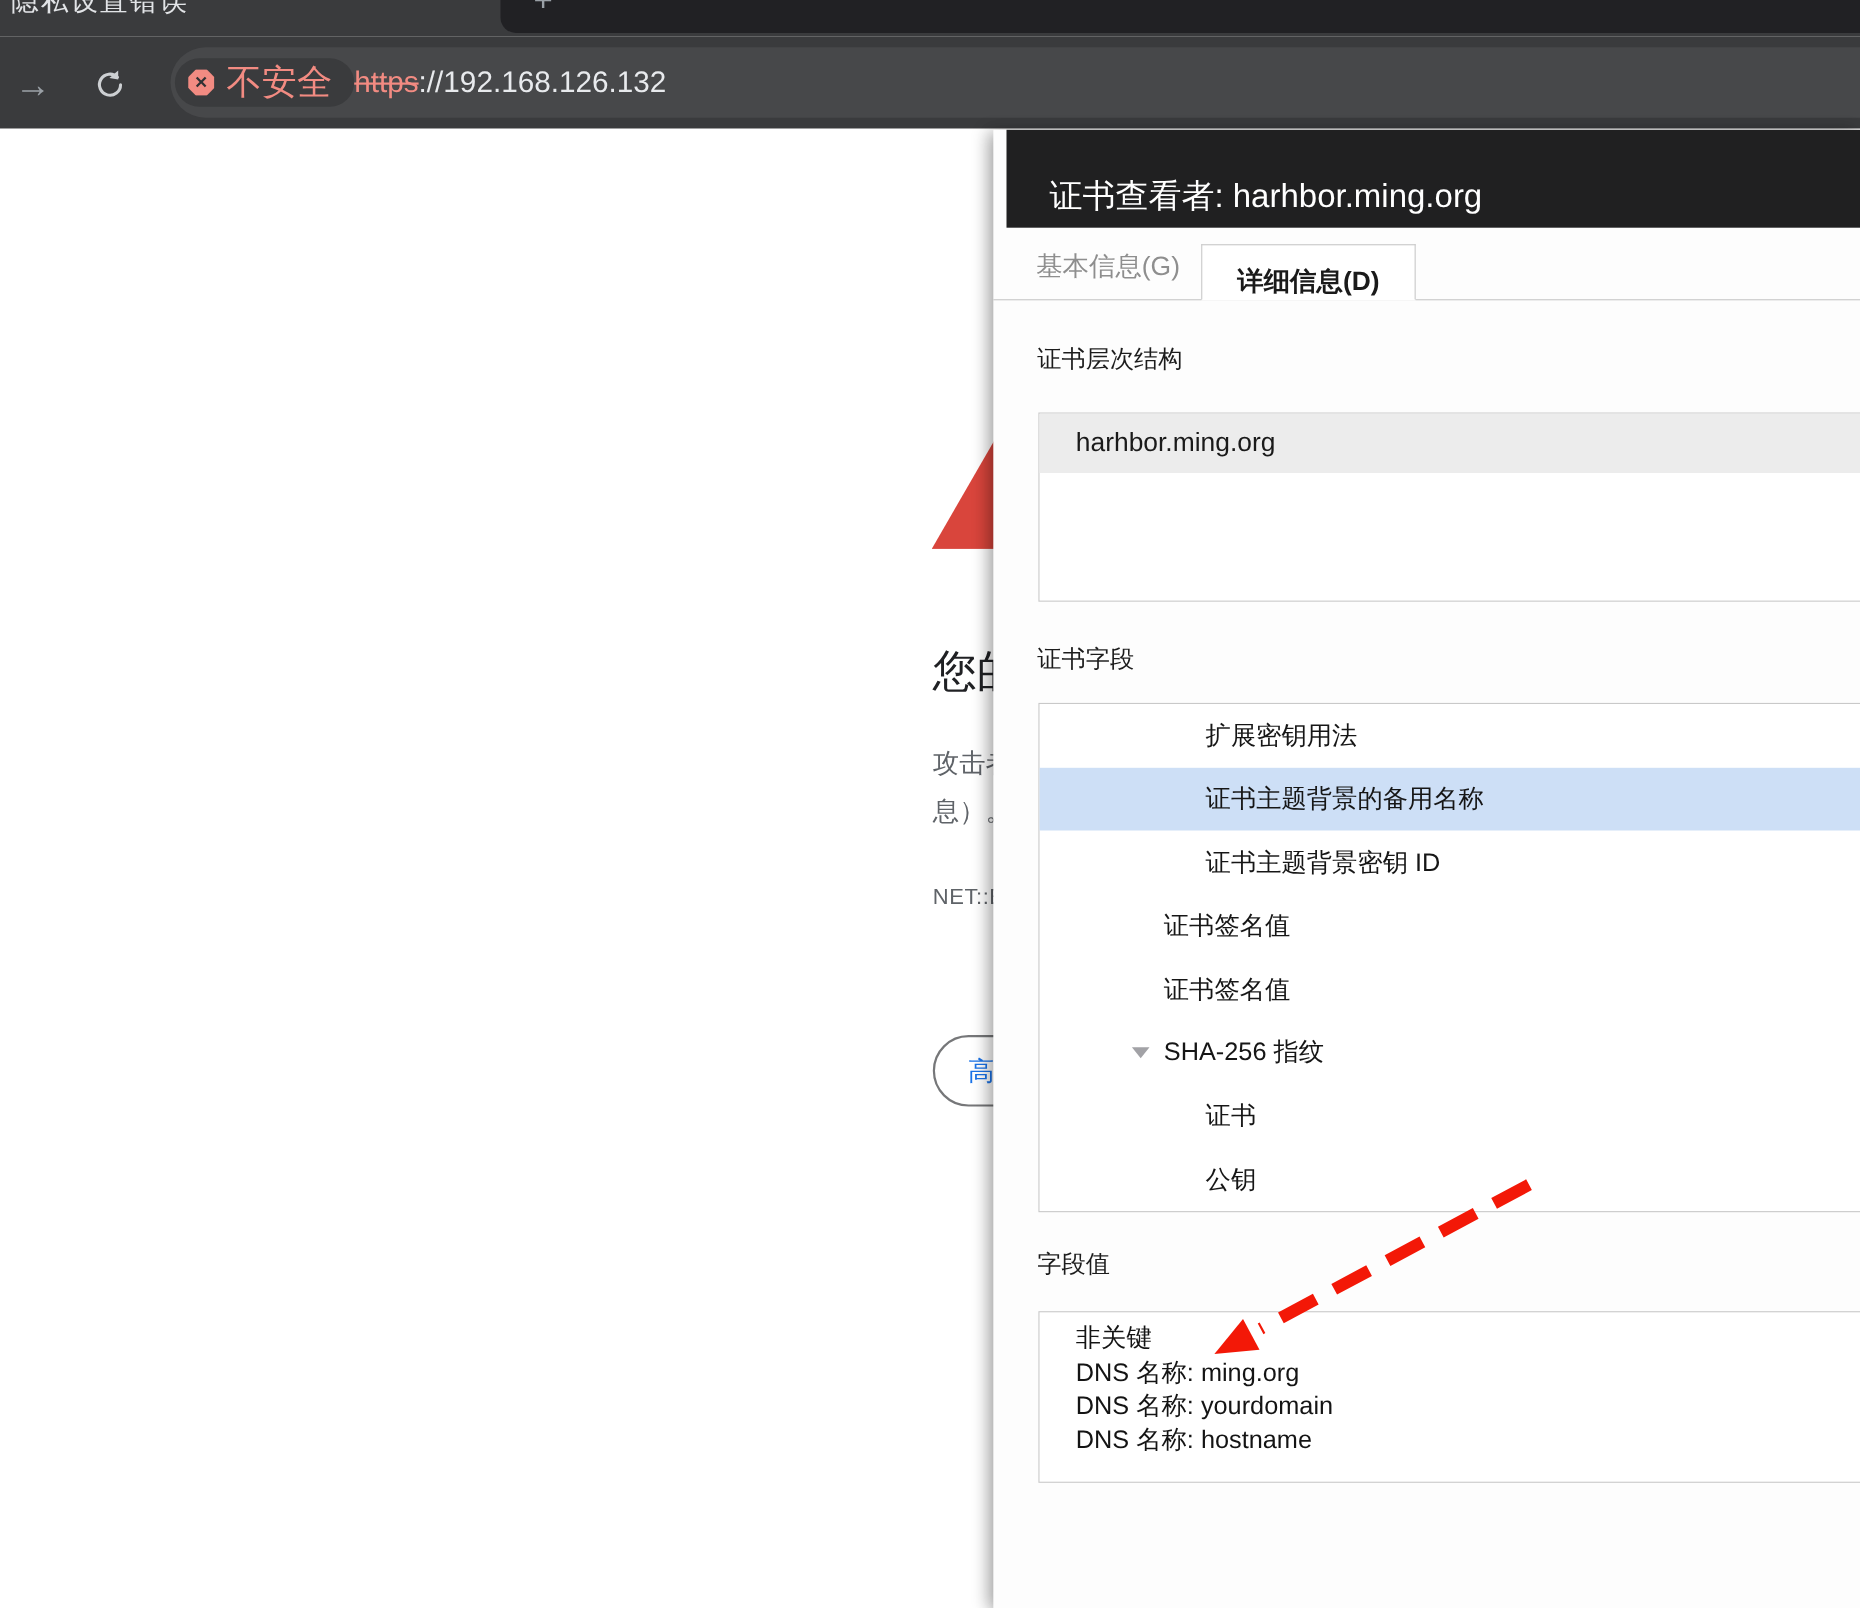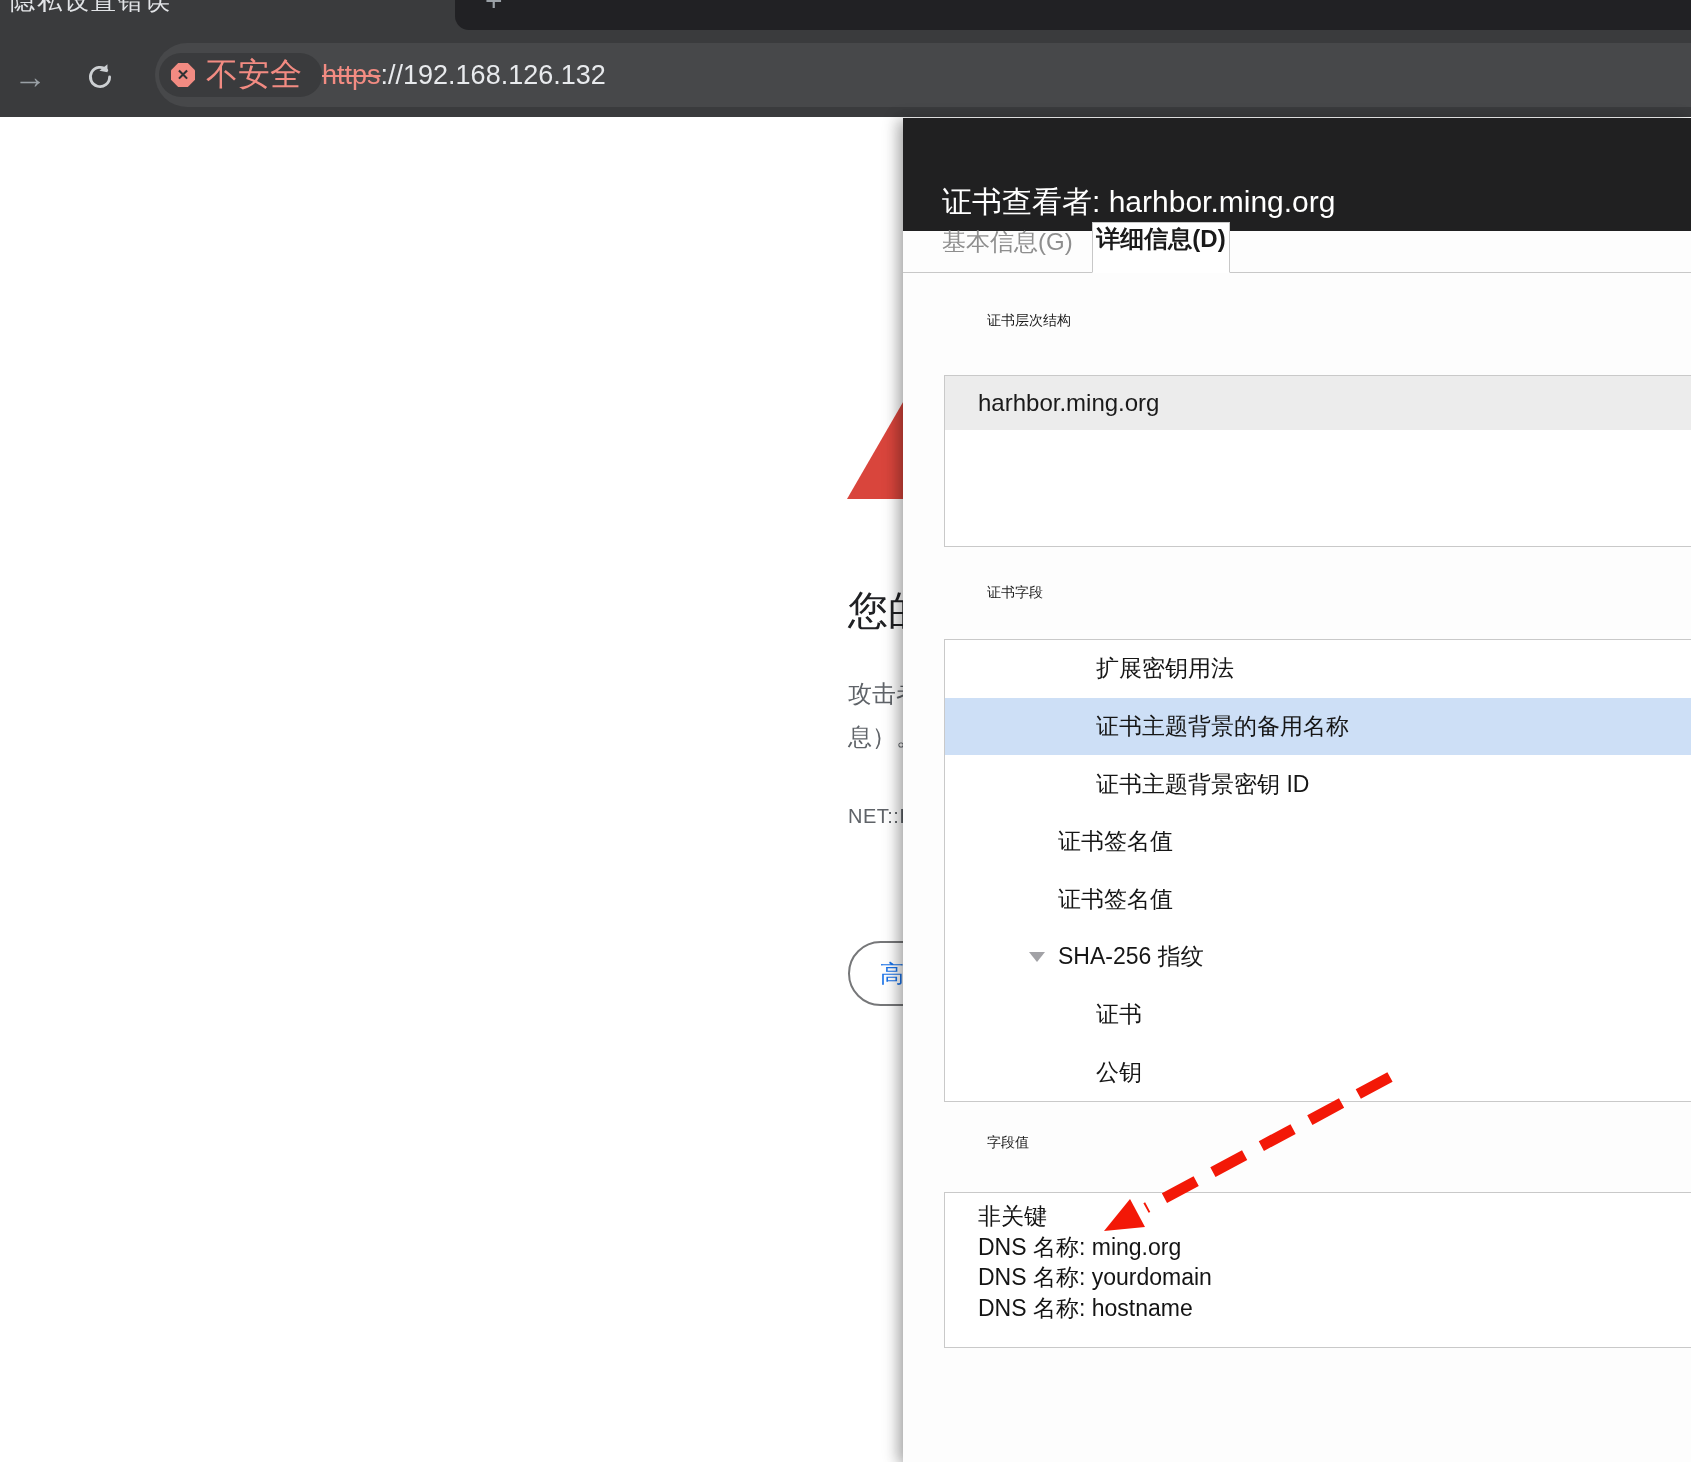--- a/index.html
+++ b/index.html
@@ -39,29 +39,29 @@
   .page-body{position:absolute;left:848px;font-size:24px;color:var(--c-gray-text);white-space:nowrap;}
   #body-l1{top:561px;}
   #body-l2{top:604px;}
   #err-code{position:absolute;left:848px;top:688px;font-size:20px;color:var(--c-gray-text);white-space:nowrap;letter-spacing:.5px;}
   #adv-btn{position:absolute;left:848px;top:824px;width:180px;height:65px;background:#fff;
     border:2px solid #767779;border-radius:33px;color:var(--c-blue);font-size:24px;
     display:flex;align-items:center;padding-left:30px;white-space:nowrap;}
   
   #dialog{position:absolute;left:903px;top:118px;width:789px;height:1344px;background:var(--c-dialog-bg);
     box-shadow:-7px 0 14px rgba(0,0,0,.20),0 6px 14px rgba(0,0,0,.25);}
-  #dlg-header{position:absolute;left:0;top:0;right:0;height:113px;background:var(--c-header);
+  #dlg-header{position:absolute;left:12px;top:0;right:0;height:89px;background:var(--c-header);
     display:flex;align-items:flex-end;padding:0 0 8px 39px;}
   #dlg-title{color:#fff;font-size:30px;white-space:nowrap;}
   #tabbar{position:absolute;left:0;top:76px;right:0;height:79px;border-bottom:1px solid var(--c-border);}
   #tab-basic{position:absolute;left:39px;bottom:14px;font-size:24px;color:#8e8e8e;white-space:nowrap;}
-  #tab-detail{position:absolute;left:189px;bottom:-1px;width:138px;height:51px;background:#fff;
+  #tab-detail{position:absolute;left:189px;bottom:-1px;width:195px;height:51px;background:#fff;
     border:1px solid var(--c-border);border-bottom:1px solid #fff;
-    display:flex;align-items:flex-start;justify-content:center;font-size:24px;font-weight:bold;color:#1a1a1a;white-space:nowrap;}
-  .sec-label{position:absolute;left:40px;font-size:14px;color:#1c1c1c;white-space:nowrap;margin-left:44px;}
+    display:flex;align-items:flex-end;justify-content:center;font-size:24px;font-weight:bold;color:#1a1a1a;white-space:nowrap;}
+  .sec-label{position:absolute;left:40px;font-size:22px;color:#1c1c1c;white-space:nowrap;}
   #sec1{top:194px;} #sec2{top:466px;} #sec3{top:1016px;}
   .dlg-box{position:absolute;left:41px;right:-2px;background:#fff;border:1px solid #c9c9c9;}
   #box-hier{top:257px;height:172px;}
   #hier-row{height:54px;background:var(--c-sel-gray);display:flex;align-items:center;
     padding-left:33px;font-size:24px;color:#1a1a1a;}
   #box-fields{top:521px;height:463px;display:flex;flex-direction:column;}
   .frow{flex:1;display:flex;align-items:center;font-size:23px;color:#161616;white-space:nowrap;}
   .frow.lvl3{padding-left:151px;}
   .frow.lvl2{padding-left:113px;}
   .frow.sel{background:var(--c-sel-blue);}

